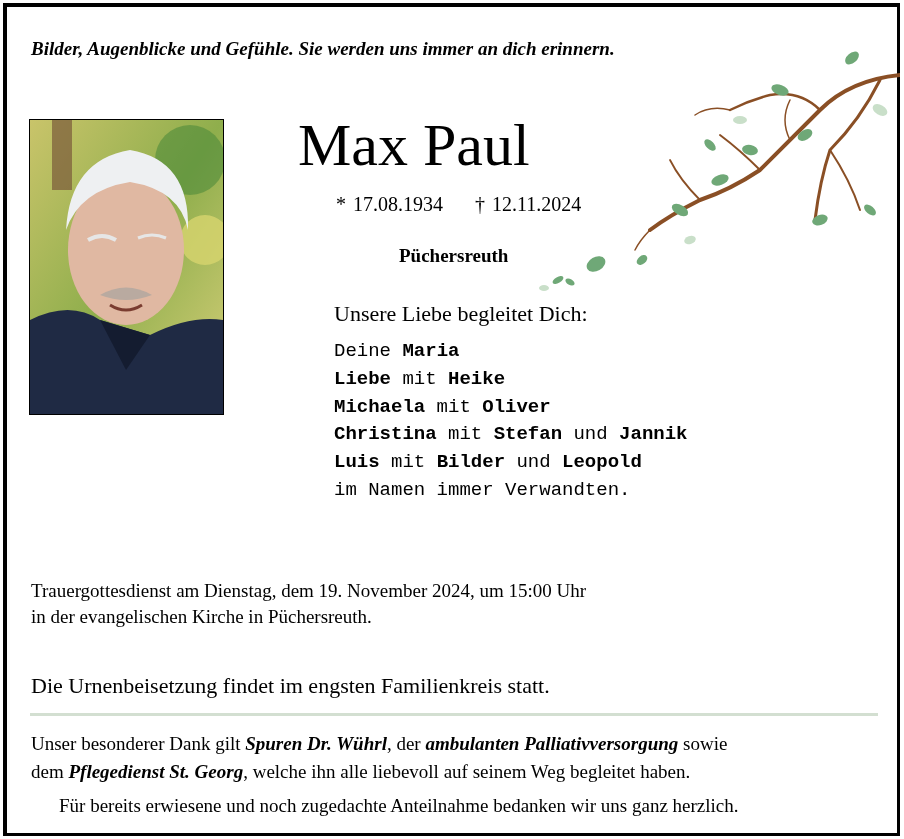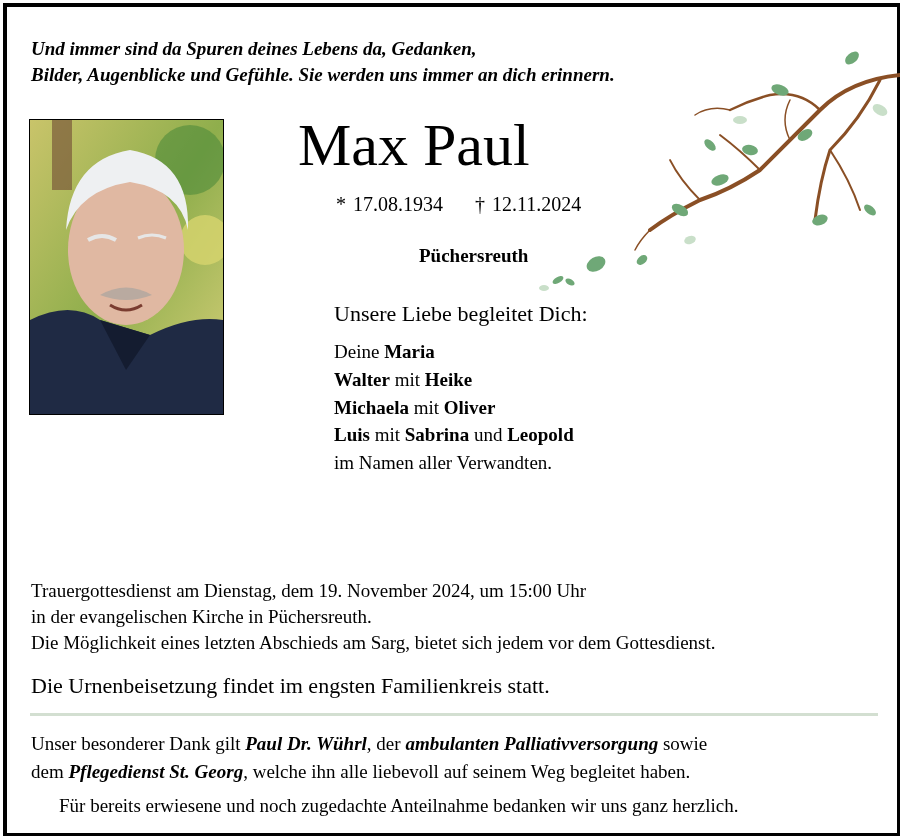--- a/index.html
+++ b/index.html
@@ -4,39 +4,38 @@
 <style>
   html, body { margin: 0; padding: 0; background: #ffffff; }
   body { width: 904px; height: 839px; position: relative; overflow: hidden; font-family: "Liberation Serif", "DejaVu Serif", serif; color: #000; }
   .frame { position: absolute; left: 3px; top: 3px; width: 890px; height: 826px; border: 4px solid #000; border-right-width: 3px; border-bottom-width: 3px; background: #fff; }
   .abs { position: absolute; white-space: nowrap; }
   .motto { left: 31px; top: 36px; font-weight: bold; font-style: italic; font-size: 19px; line-height: 26px; }
   .photo { left: 29px; top: 119px; width: 193px; height: 294px; border: 1px solid #000; overflow: hidden; }
   .name { left: 298px; top: 110px; font-size: 60px; line-height: 70px; }
   .dates { left: 336px; top: 192px; font-size: 20px; line-height: 24px; word-spacing: 2px; }
   .dates .gap { display: inline-block; width: 32px; }
-  .place { left: 399px; top: 244px; font-size: 19px; font-weight: bold; line-height: 24px; margin-left: 20px; }
+  .place { left: 399px; top: 244px; font-size: 19px; font-weight: bold; line-height: 24px; }
   .intro { left: 334px; top: 302px; font-size: 22px; line-height: 24px; }
-  .family { left: 334px; top: 338px; font-size: 19px; line-height: 27.8px; }
+  .family { left: 334px; top: 338px; font-size: 19px; line-height: 27.8px; font-family: Liberation Mono, monospace; }
   .family b { font-weight: bold; }
   .services { left: 31px; top: 578px; font-size: 19px; line-height: 26px; }
   .urne { left: 31px; top: 674px; font-size: 22px; line-height: 24px; }
   .divider { position: absolute; left: 30px; top: 713px; width: 848px; height: 3px; background: #d3dfd1; }
   .thanks { left: 31px; top: 730px; font-size: 19px; line-height: 28px; }
   .thanks b { font-weight: bold; font-style: italic; }
   .final { left: 31px; top: 794px; font-size: 19px; line-height: 24px; margin-left: 28px; }
   .branch { position: absolute; left: 620px; top: 40px; width: 280px; height: 250px; }
 </style>
 </head>
 <body>
 
 <div class="frame"></div>
 
 <div class="abs motto">
-  <div>Und immer sind da Spuren deines Lebens da, Gedanken,</div>
   <div>Bilder, Augenblicke und Gefühle. Sie werden uns immer an dich erinnern.</div>
 </div>
 
 <div class="abs photo">
   <svg width="193" height="294" viewBox="0 0 193 294">
     <defs>
       <linearGradient id="bg" x1="0" y1="0" x2="1" y2="1">
         <stop offset="0" stop-color="#c9c46a"></stop>
         <stop offset="0.5" stop-color="#8fae4c"></stop>
         <stop offset="1" stop-color="#d8d07a"></stop>
@@ -100,34 +99,34 @@
   <ellipse cx="76" cy="14" rx="10" ry="7" fill="#6fa877" transform="rotate(-30 76 14)"></ellipse>
   <ellipse cx="38" cy="30" rx="6" ry="3" fill="#6fa877" transform="rotate(-30 38 30)"></ellipse>
   <ellipse cx="50" cy="32" rx="5" ry="3" fill="#6fa877" transform="rotate(30 50 32)"></ellipse>
   <ellipse cx="24" cy="38" rx="5" ry="3" fill="#c9dfc9"></ellipse>
 </svg>
 
 <div class="abs intro">Unsere Liebe begleitet Dich:</div>
 
 <div class="abs family">
   <div><span>Deine </span><b>Maria</b></div>
-  <div><b>Walter</b><span style="white-space:pre"> mit </span><b>Heike</b></div>
+  <div><b>Liebe</b><span style="white-space:pre"> mit </span><b>Heike</b></div>
   <div><b>Michaela</b><span style="white-space:pre"> mit </span><b>Oliver</b></div>
-  <div><b>Luis</b><span style="white-space:pre"> mit </span><b>Sabrina</b><span style="white-space:pre"> und </span><b>Leopold</b></div>
-  <div><span>im Namen aller Verwandten.</span></div>
+  <div><b>Christina</b><span style="white-space:pre"> mit </span><b>Stefan</b><span style="white-space:pre"> und </span><b>Jannik</b></div>
+  <div><b>Luis</b><span style="white-space:pre"> mit </span><b>Bilder</b><span style="white-space:pre"> und </span><b>Leopold</b></div>
+  <div><span>im Namen immer Verwandten.</span></div>
 </div>
 
 <div class="abs services">
   <div>Trauergottesdienst am Dienstag, dem 19. November 2024, um 15:00 Uhr</div>
   <div>in der evangelischen Kirche in Püchersreuth.</div>
-  <div>Die Möglichkeit eines letzten Abschieds am Sarg, bietet sich jedem vor dem Gottesdienst.</div>
 </div>
 
 <div class="abs urne">Die Urnenbeisetzung findet im engsten Familienkreis statt.</div>
 
 <div class="divider"></div>
 
 <div class="abs thanks">
-  <div><span style="white-space:pre">Unser besonderer Dank gilt </span><b>Paul Dr. Wührl</b><span style="white-space:pre">, der </span><b>ambulanten Palliativversorgung</b><span style="white-space:pre"> sowie</span></div>
+  <div><span style="white-space:pre">Unser besonderer Dank gilt </span><b>Spuren Dr. Wührl</b><span style="white-space:pre">, der </span><b>ambulanten Palliativversorgung</b><span style="white-space:pre"> sowie</span></div>
   <div><span style="white-space:pre">dem </span><b>Pflegedienst St. Georg</b><span style="white-space:pre">, welche ihn alle liebevoll auf seinem Weg begleitet haben.</span></div>
 </div>
 
 <div class="abs final">Für bereits erwiesene und noch zugedachte Anteilnahme bedanken wir uns ganz herzlich.</div>
 
 </body></html>

